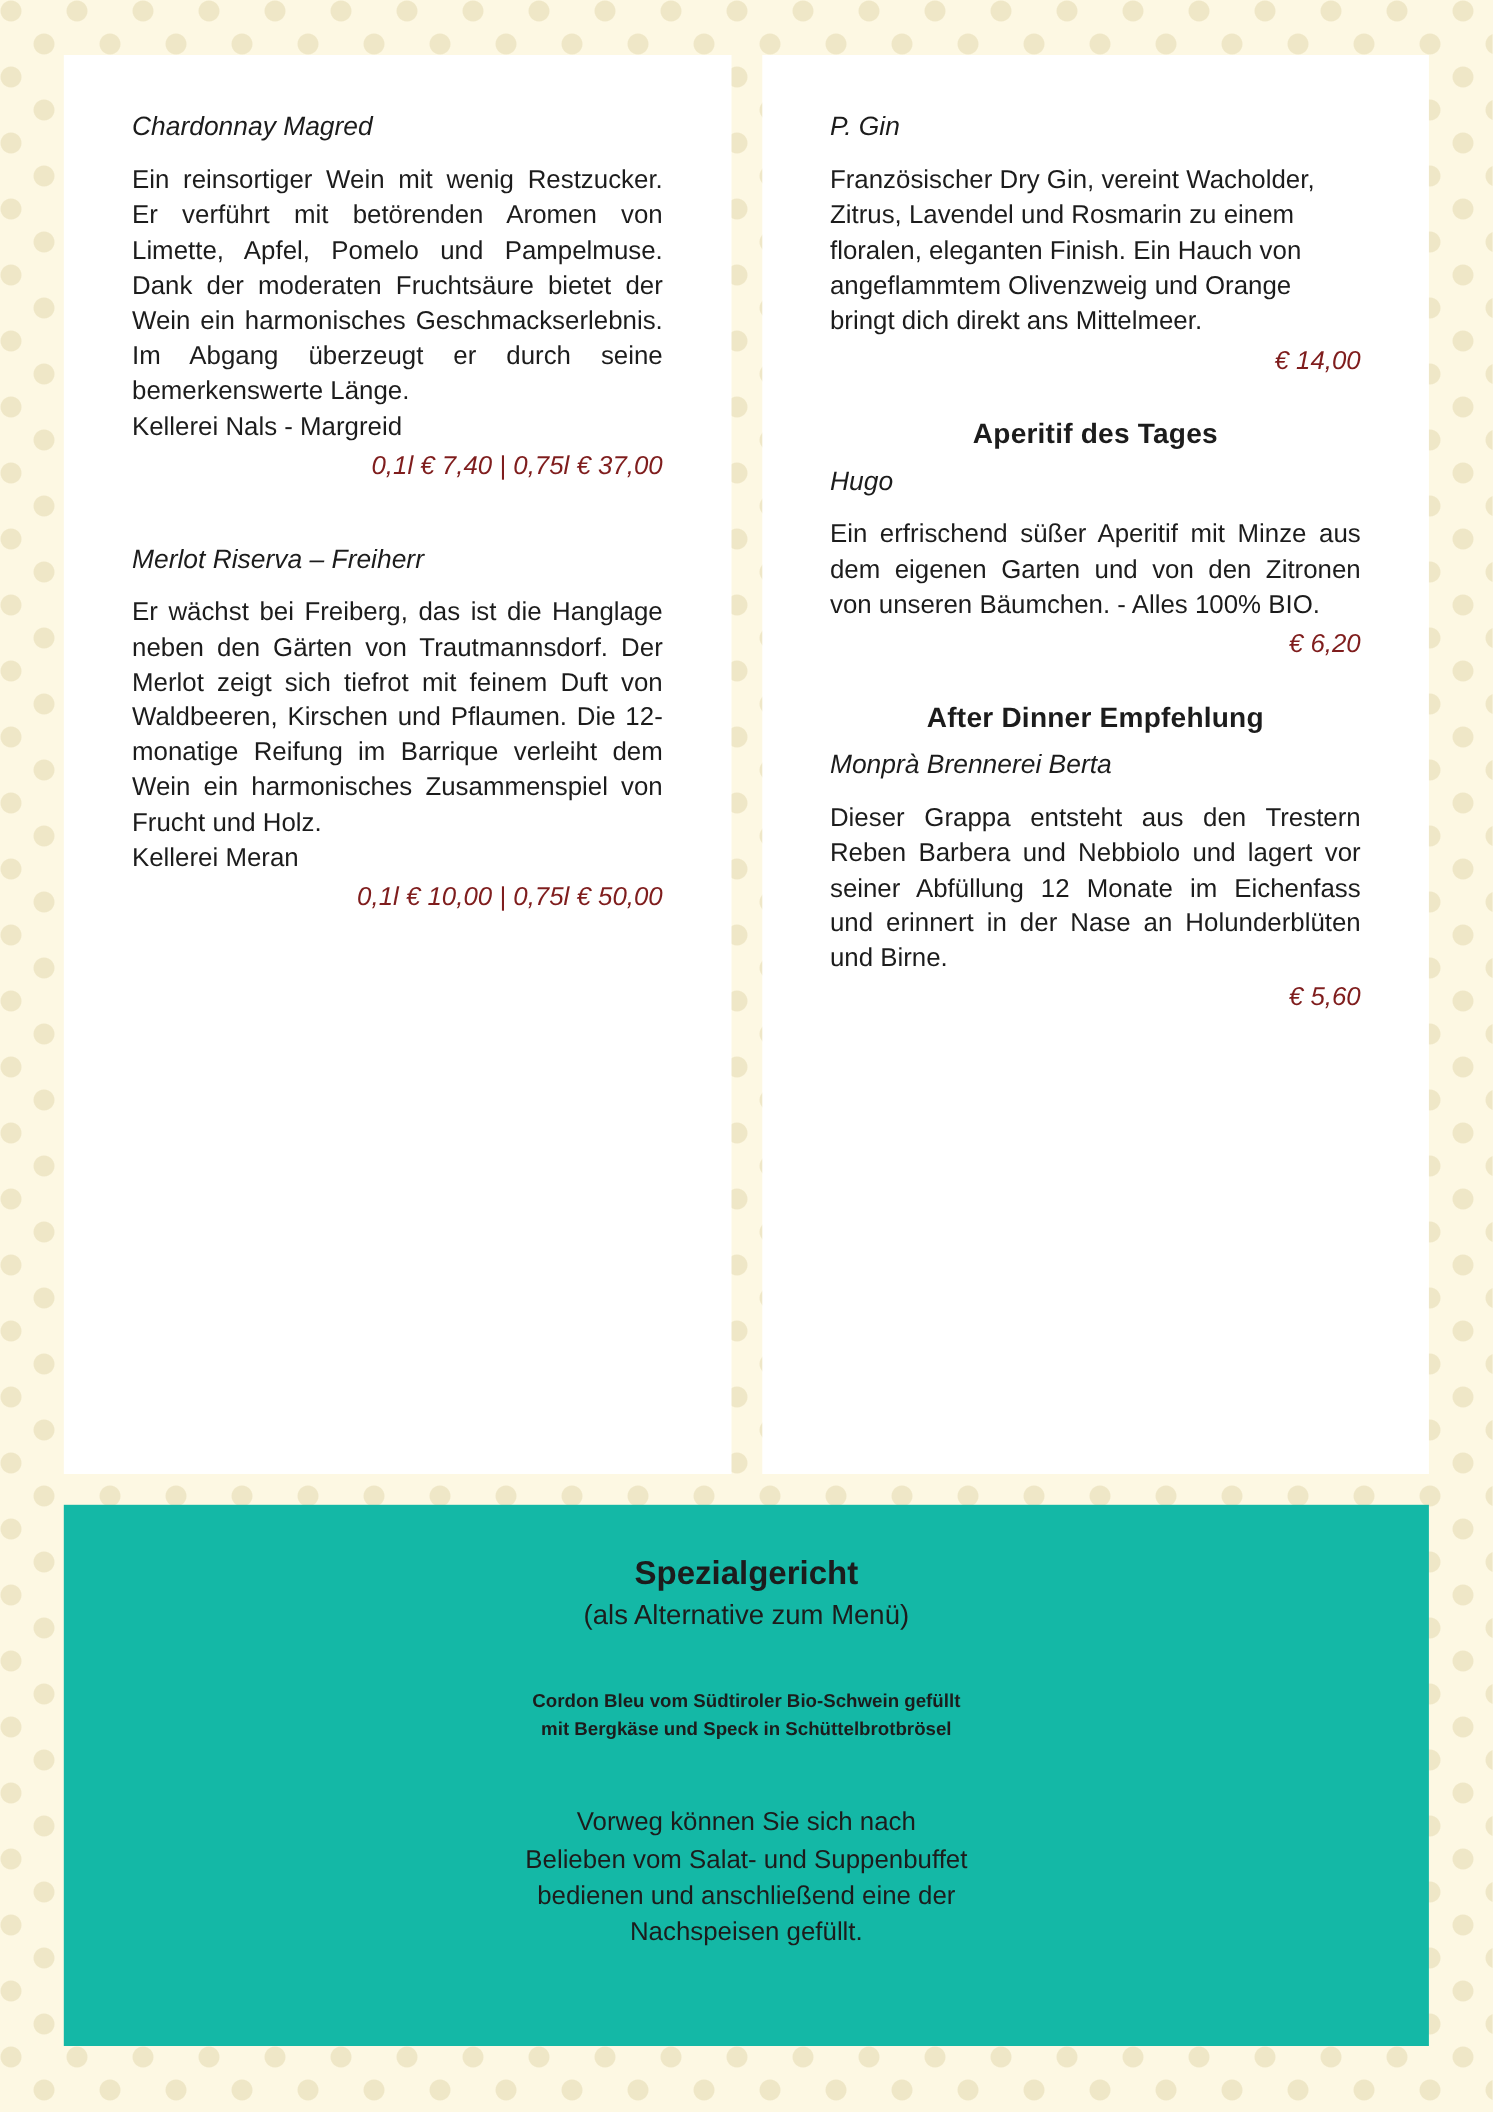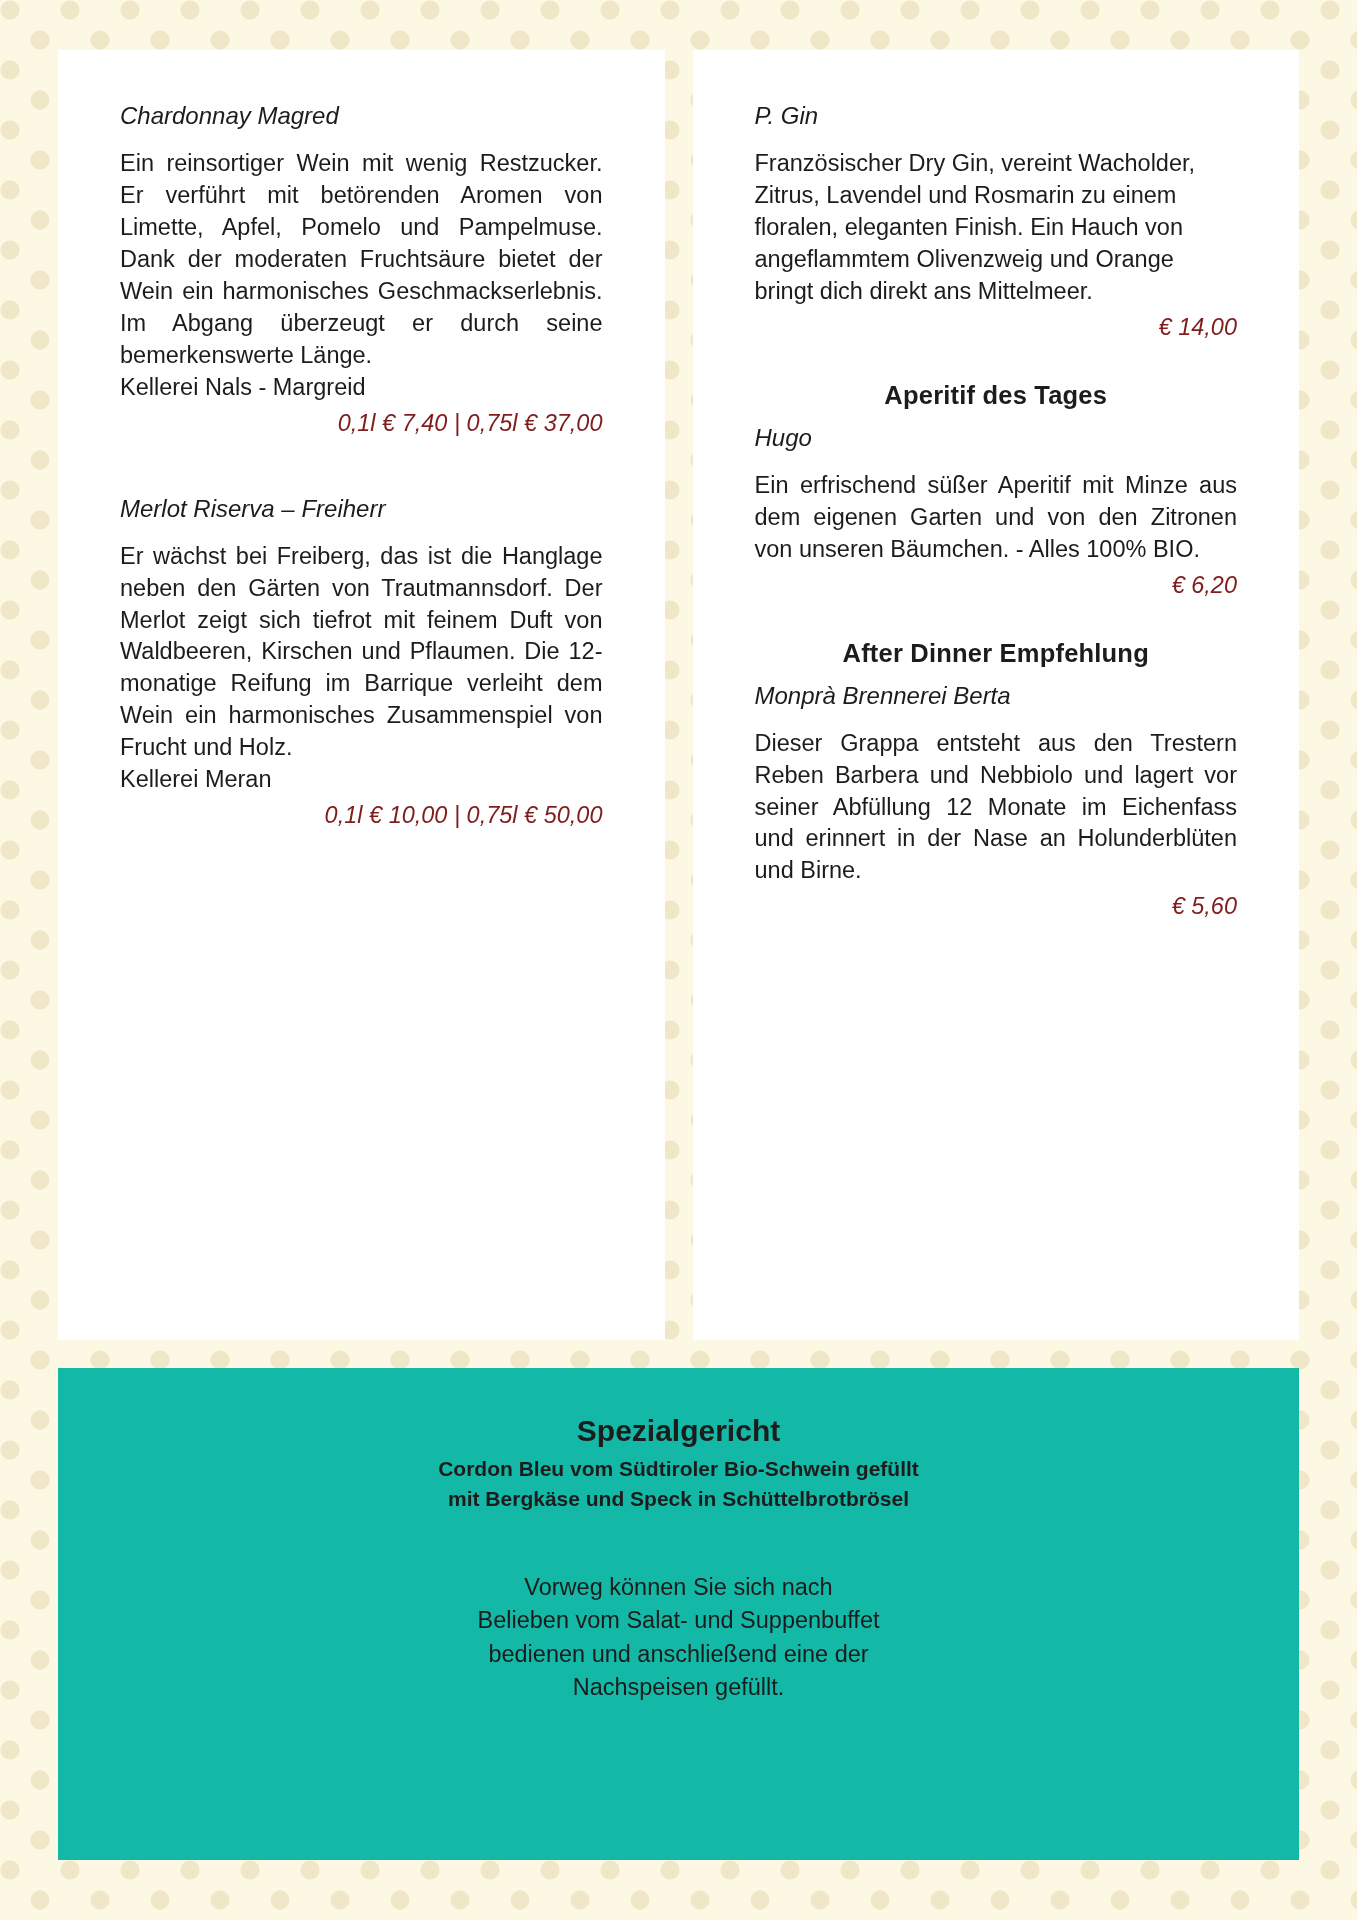--- a/index.html
+++ b/index.html
@@ -107,21 +107,21 @@
     font-weight: bold;
     color: #1c1c1c;
     margin: 0 0 6px 0;
   }
   .special-sub {
     font-size: 25px;
     color: #1c1c1c;
     margin: 0 0 52px 0;
   }
   .special-dish {
-    font-size: 21px;
+    font-size: 17px;
     font-weight: bold;
     color: #1c1c1c;
     line-height: 1.45;
     margin: 0 0 56px 0;
   }
   .special-note {
     font-size: 23.5px;
     color: #1c1c1c;
     line-height: 1.42;
     margin: 0;
@@ -179,20 +179,21 @@
         <p class="item-name">Monprà Brennerei Berta</p>
         <p class="desc">Dieser Grappa entsteht aus den Trestern Reben Barbera und Nebbiolo und lagert vor seiner     Abfüllung 12 Monate im Eichenfass und erinnert in der Nase an Holunderblüten und Birne.</p>
         <p class="price">€ 5,60</p>
       </div>
 
     </div>
   </div>
 
   <div class="special">
     <div class="special-title">Spezialgericht</div>
+    <div class="special-sub">(als Alternative zum Menü)</div>
     <div class="special-dish">
       <span>Cordon Bleu vom Südtiroler Bio-Schwein gefüllt</span><br>
       <span>mit Bergkäse und Speck in Schüttelbrotbrösel</span><br>
     </div>
     <div class="special-note">
       <span>Vorweg können Sie sich nach</span><br>
       <span>Belieben vom Salat- und Suppenbuffet</span><br>
       <span>bedienen und anschließend eine der</span><br>
       <span>Nachspeisen gefüllt.</span>
     </div>

